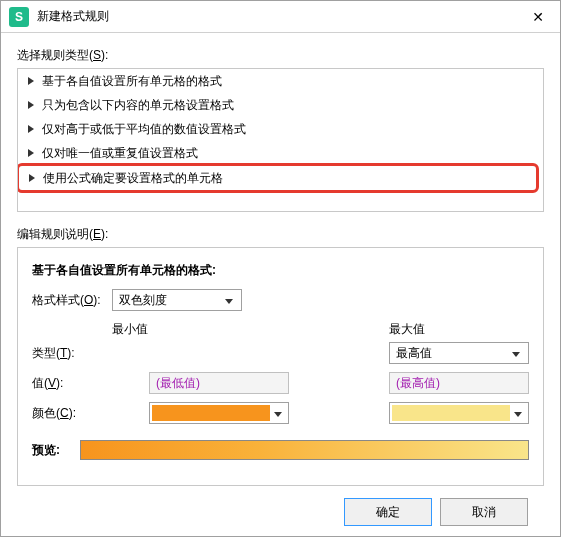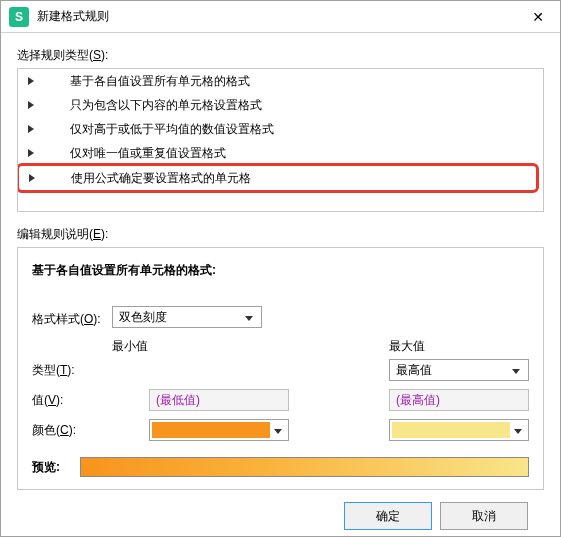--- a/index.html
+++ b/index.html
@@ -51,21 +51,20 @@
     border: 1px solid #c8c8c8;
     height: 144px;
     overflow: hidden;
     background: #fff;
   }
   .rule-item {
     display: flex;
     align-items: center;
     height: 24px;
     padding-left: 10px;
-    gap: 28px;
   }
   .rule-item .tri {
     display: inline-block;
     width: 0; height: 0;
     border-top: 4px solid transparent;
     border-bottom: 4px solid transparent;
     border-left: 6px solid #333;
     margin-right: 8px;
   }
   .rule-item.highlighted {
@@ -76,21 +75,21 @@
     border-radius: 6px;
     margin: -2px 4px -2px -2px;
   }
   .desc-label { margin-top: 14px; margin-bottom: 4px; }
   .desc-panel {
     border: 1px solid #c8c8c8;
     padding: 14px 14px 12px 14px;
     flex: 1;
   }
   .desc-heading { font-weight: bold; margin-bottom: 10px; }
-  .row { display: flex; align-items: flex-end; margin-bottom: 10px; }
+  .row { display: flex; align-items: center; margin-bottom: 10px; }
   .row-label { width: 80px; }
   .select {
     height: 22px;
     border: 1px solid #a0a0a0;
     background: #fff;
     display: flex;
     align-items: center;
     padding: 0 4px 0 6px;
     position: relative;
   }
@@ -101,21 +100,21 @@
     display:inline-block;
   }
   .select .caret::before {
     content:"";
     display:inline-block;
     width:0;height:0;
     border-left:4px solid transparent;
     border-right:4px solid transparent;
     border-top:5px solid #333;
   }
-  .style-select { width: 150px; margin-top: 17px; }
+  .style-select { width: 130px; }
   .minmax-header { display:flex; margin-left:80px; margin-bottom:4px; }
   .minmax-header .col { width:140px; }
   .minmax-header .gap { flex:1; }
   .minmax-row { display:flex; align-items:center; margin-bottom:8px;gap:37px; }
   .minmax-row .col { width:140px; }
   .minmax-row .gap { flex:1; }
   .min-select, .max-select { width:140px; }
   .input-disabled {
     height: 22px;
     border: 1px solid #c0c0c0;

